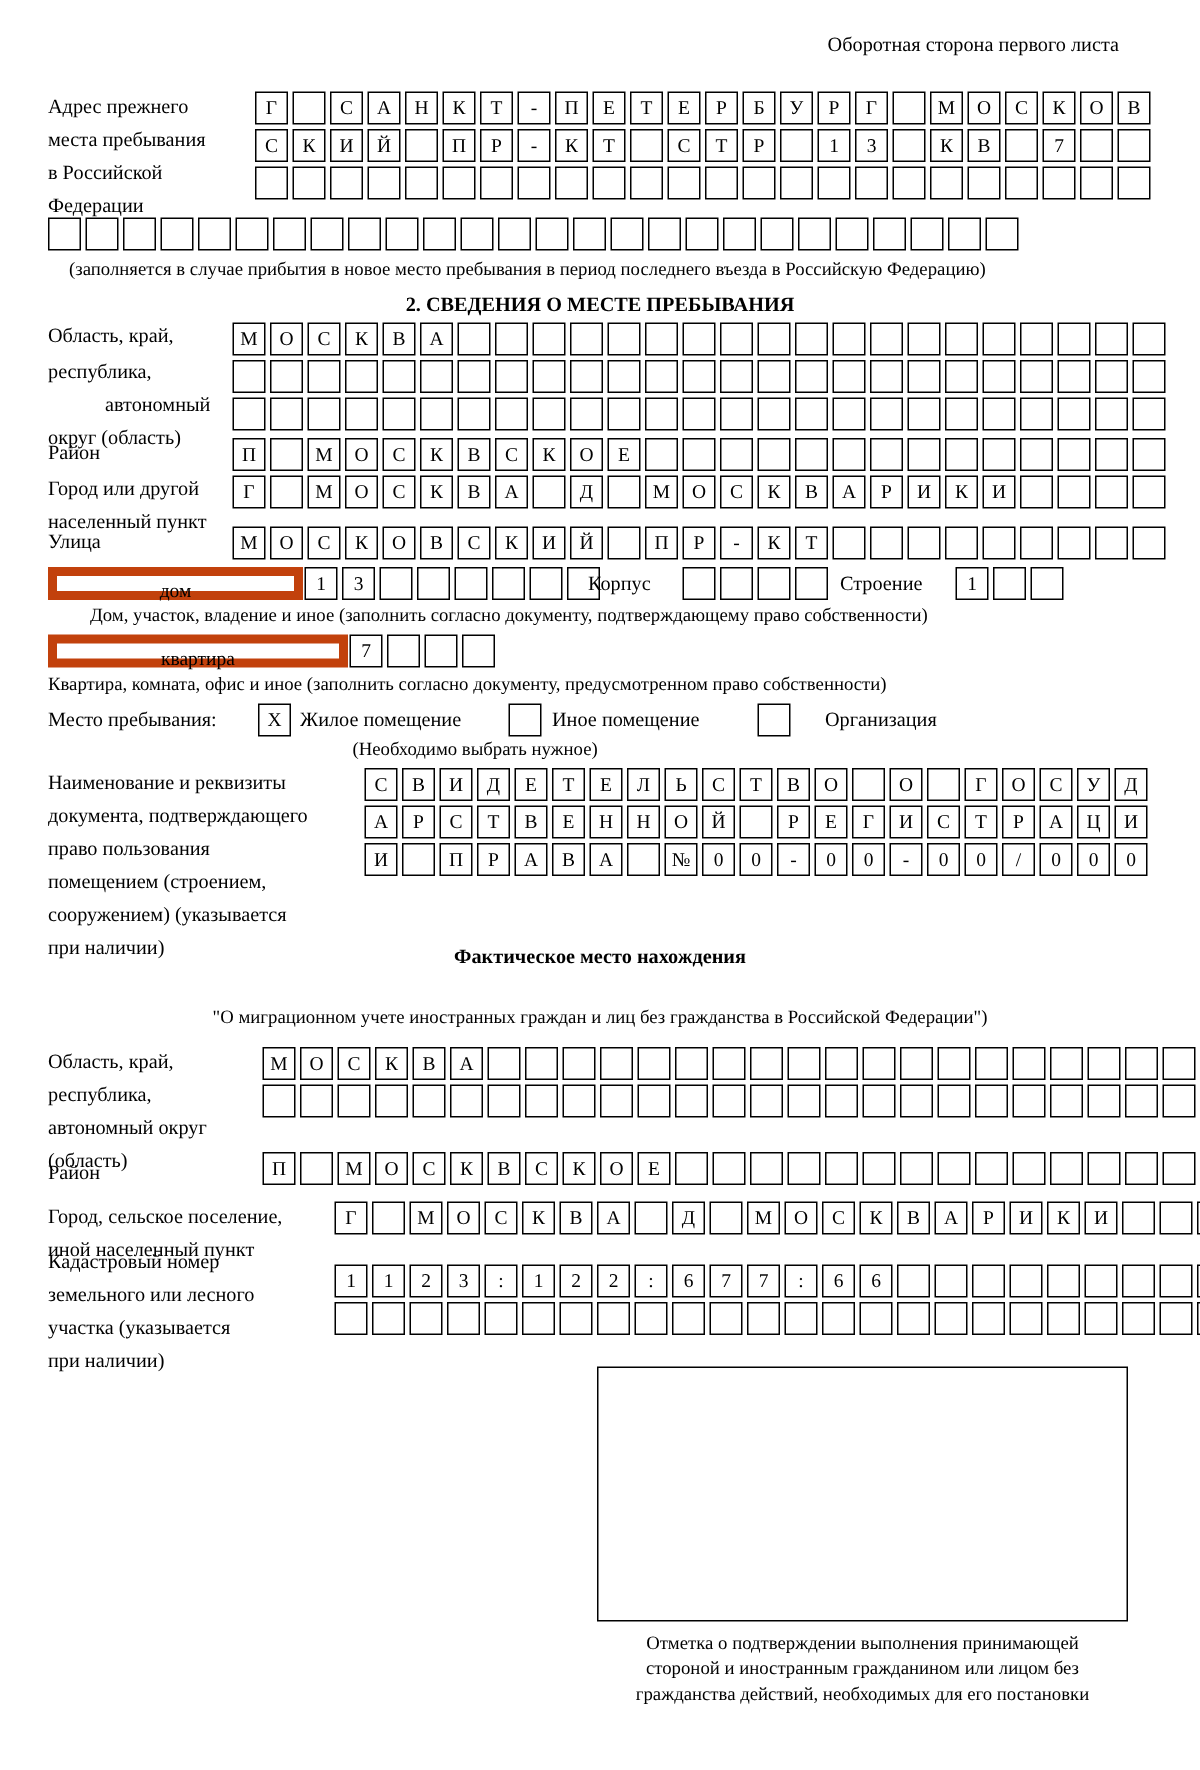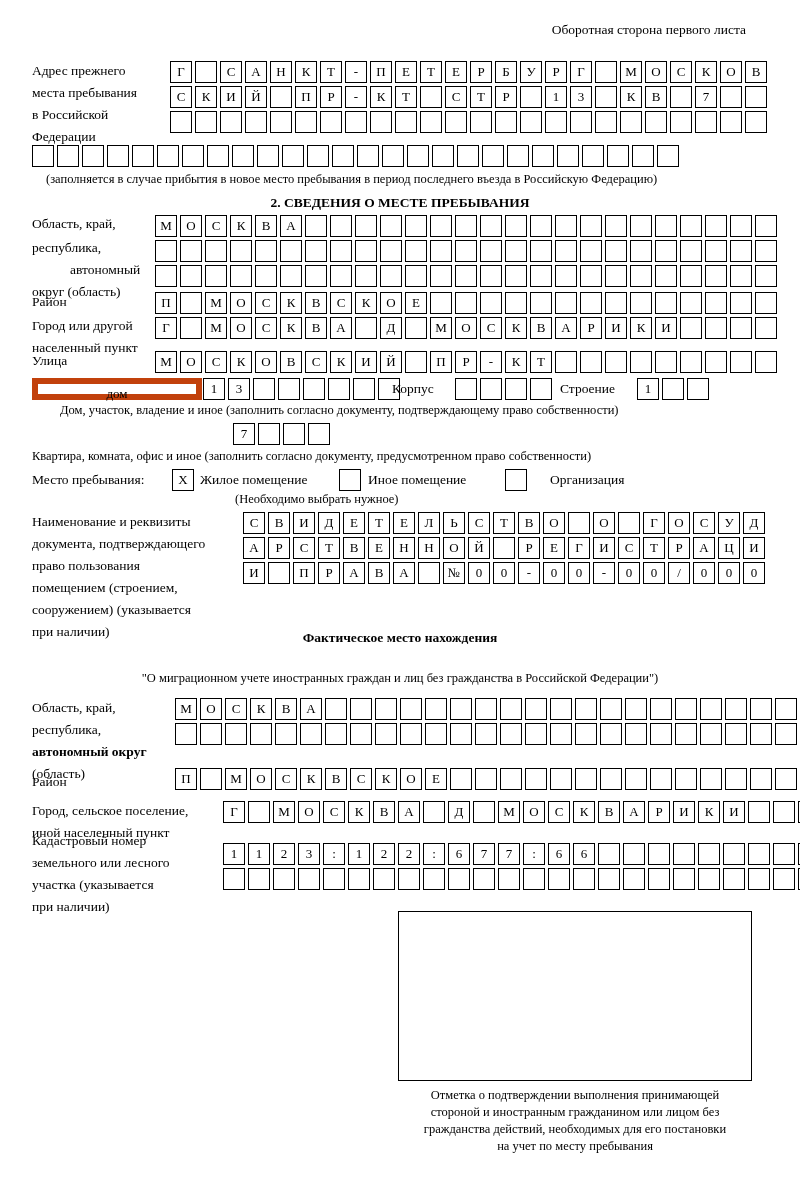--- a/index.html
+++ b/index.html
@@ -414,20 +414,21 @@
     </div>
   <div class="abs inline-label" style="left:560px; top:378px;">Строение</div>
   <div class="abs cells" id="s2-stroenie" style="left:637px; top:378px;">
       <div class="cell">1</div>
       <div class="cell"></div>
       <div class="cell"></div>
     </div>
 
   <div class="abs note-left" style="left:32px; top:403px;margin-left:28px;">Дом, участок, владение и иное (заполнить согласно документу, подтверждающему право собственности)</div>
 
+  <div class="abs wide-box" style="left:32px; top:423px; width:200px;">квартира</div>
   <div class="abs cells" id="s2-flat" style="left:233px; top:423px;">
       <div class="cell">7</div>
       <div class="cell"></div>
       <div class="cell"></div>
       <div class="cell"></div>
     </div>
   <div class="abs note-left" style="left:32px; top:449px;">Квартира, комната, офис и иное (заполнить согласно документу, предусмотренном право собственности)</div>
 
   <div class="abs inline-label" style="left:32px; top:469px;">Место пребывания:</div>
   <div class="abs checkbox" style="left:172px; top:469px;">X</div>
@@ -513,21 +514,21 @@
       <div class="cell">0</div>
       <div class="cell">0</div>
       <div class="cell">0</div>
     </div>
 
   <div class="abs center-title" style="left:0; top:630px; width:800px;">Фактическое место нахождения</div>
   <div class="abs small-note" style="left:0; top:671px; width:800px;">"О миграционном учете иностранных граждан и лиц без гражданства в Российской Федерации")</div>
 
   <div class="abs label" style="left:32px; top:700px;">Область, край,</div>
   <div class="abs label" style="left:32px; top:722px;">республика,</div>
-  <div class="abs label" style="left:32px; top:744px;font-weight:bold;">автономный округ</div>
+  <div class="abs label" style="left:32px; top:744px;">автономный округ</div>
   <div class="abs label" style="left:32px; top:766px;">(область)</div>
 
   <div class="abs cells" id="al-region-0" style="left:175px; top:698px;">
       <div class="cell">М</div>
       <div class="cell">О</div>
       <div class="cell">С</div>
       <div class="cell">К</div>
       <div class="cell">В</div>
       <div class="cell">А</div>
       <div class="cell"></div>
@@ -691,15 +692,14 @@
       <div class="cell"></div>
       <div class="cell"></div>
       <div class="cell"></div>
       <div class="cell"></div>
     </div>
 
   <div class="abs bigbox" style="left:398px; top:911px; width:354px; height:170px;"></div>
   <div class="abs footnote" style="left:370px; top:1087px; width:410px;text-align:center;">Отметка о подтверждении выполнения принимающей</div>
   <div class="abs footnote" style="left:370px; top:1104px; width:410px;">стороной и иностранным гражданином или лицом без</div>
   <div class="abs footnote" style="left:370px; top:1121px; width:410px;">гражданства действий, необходимых для его постановки</div>
-  <div class="abs footnote" style="left:370px; top:1138px; width:410px;">на учет по месту пребывания</div>
 
 </div>
 
 </body></html>

